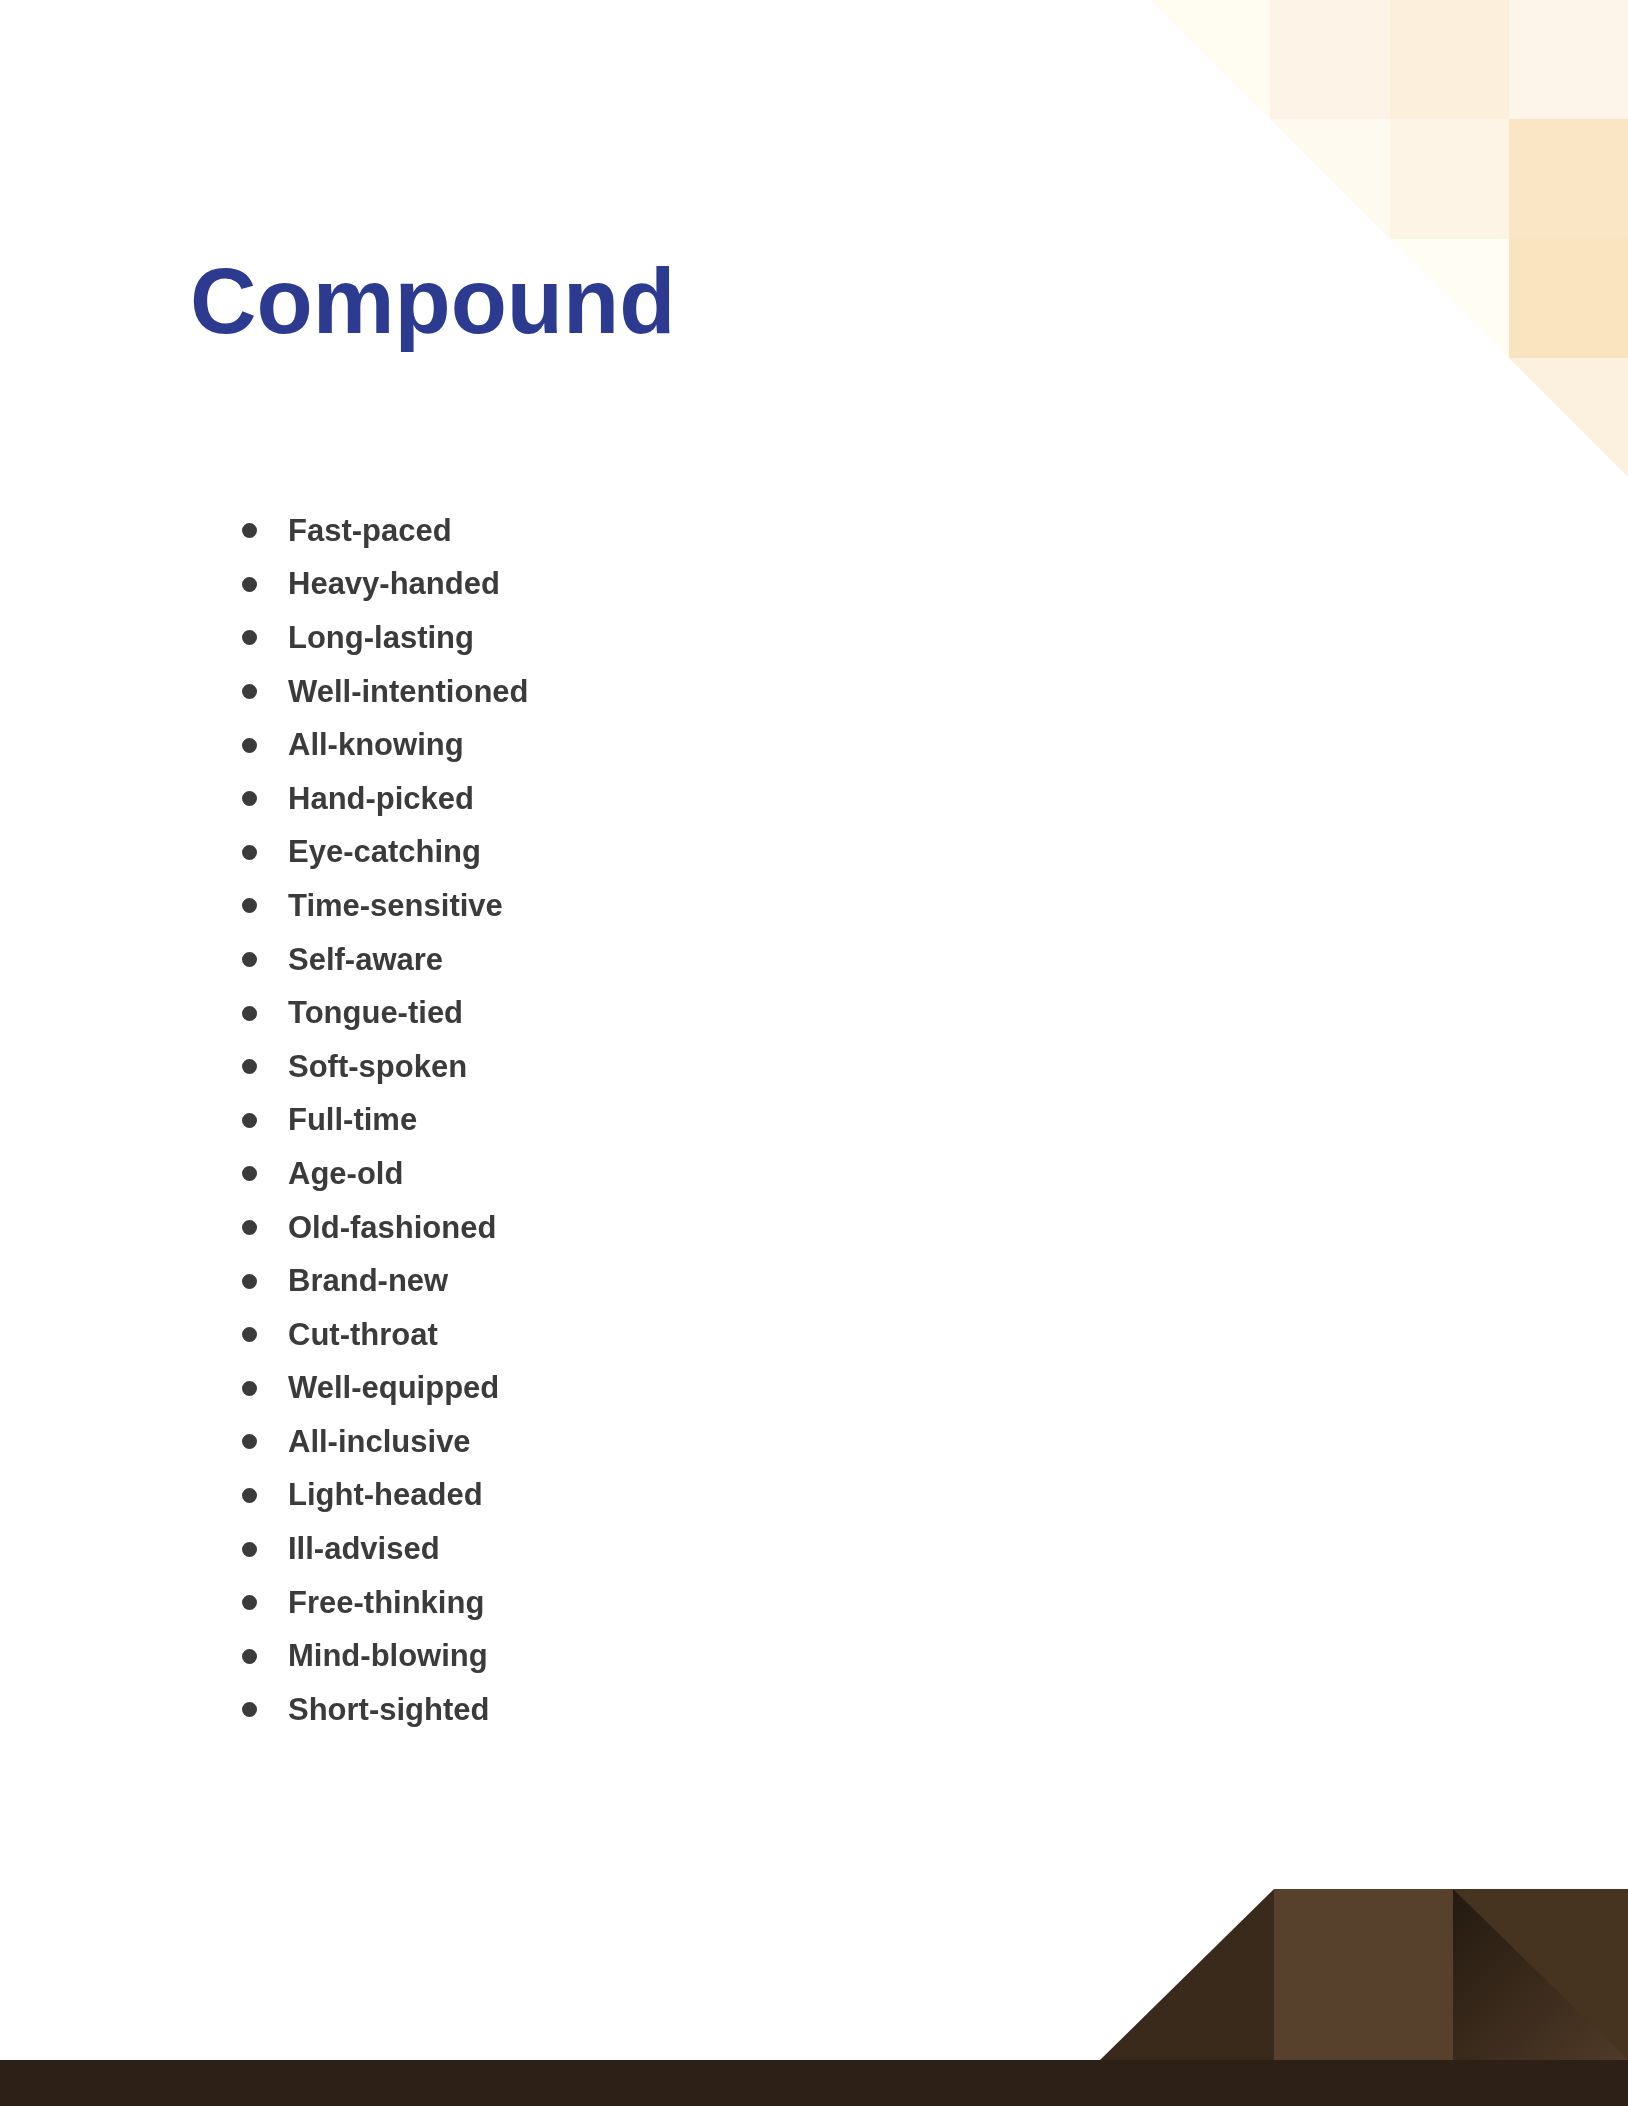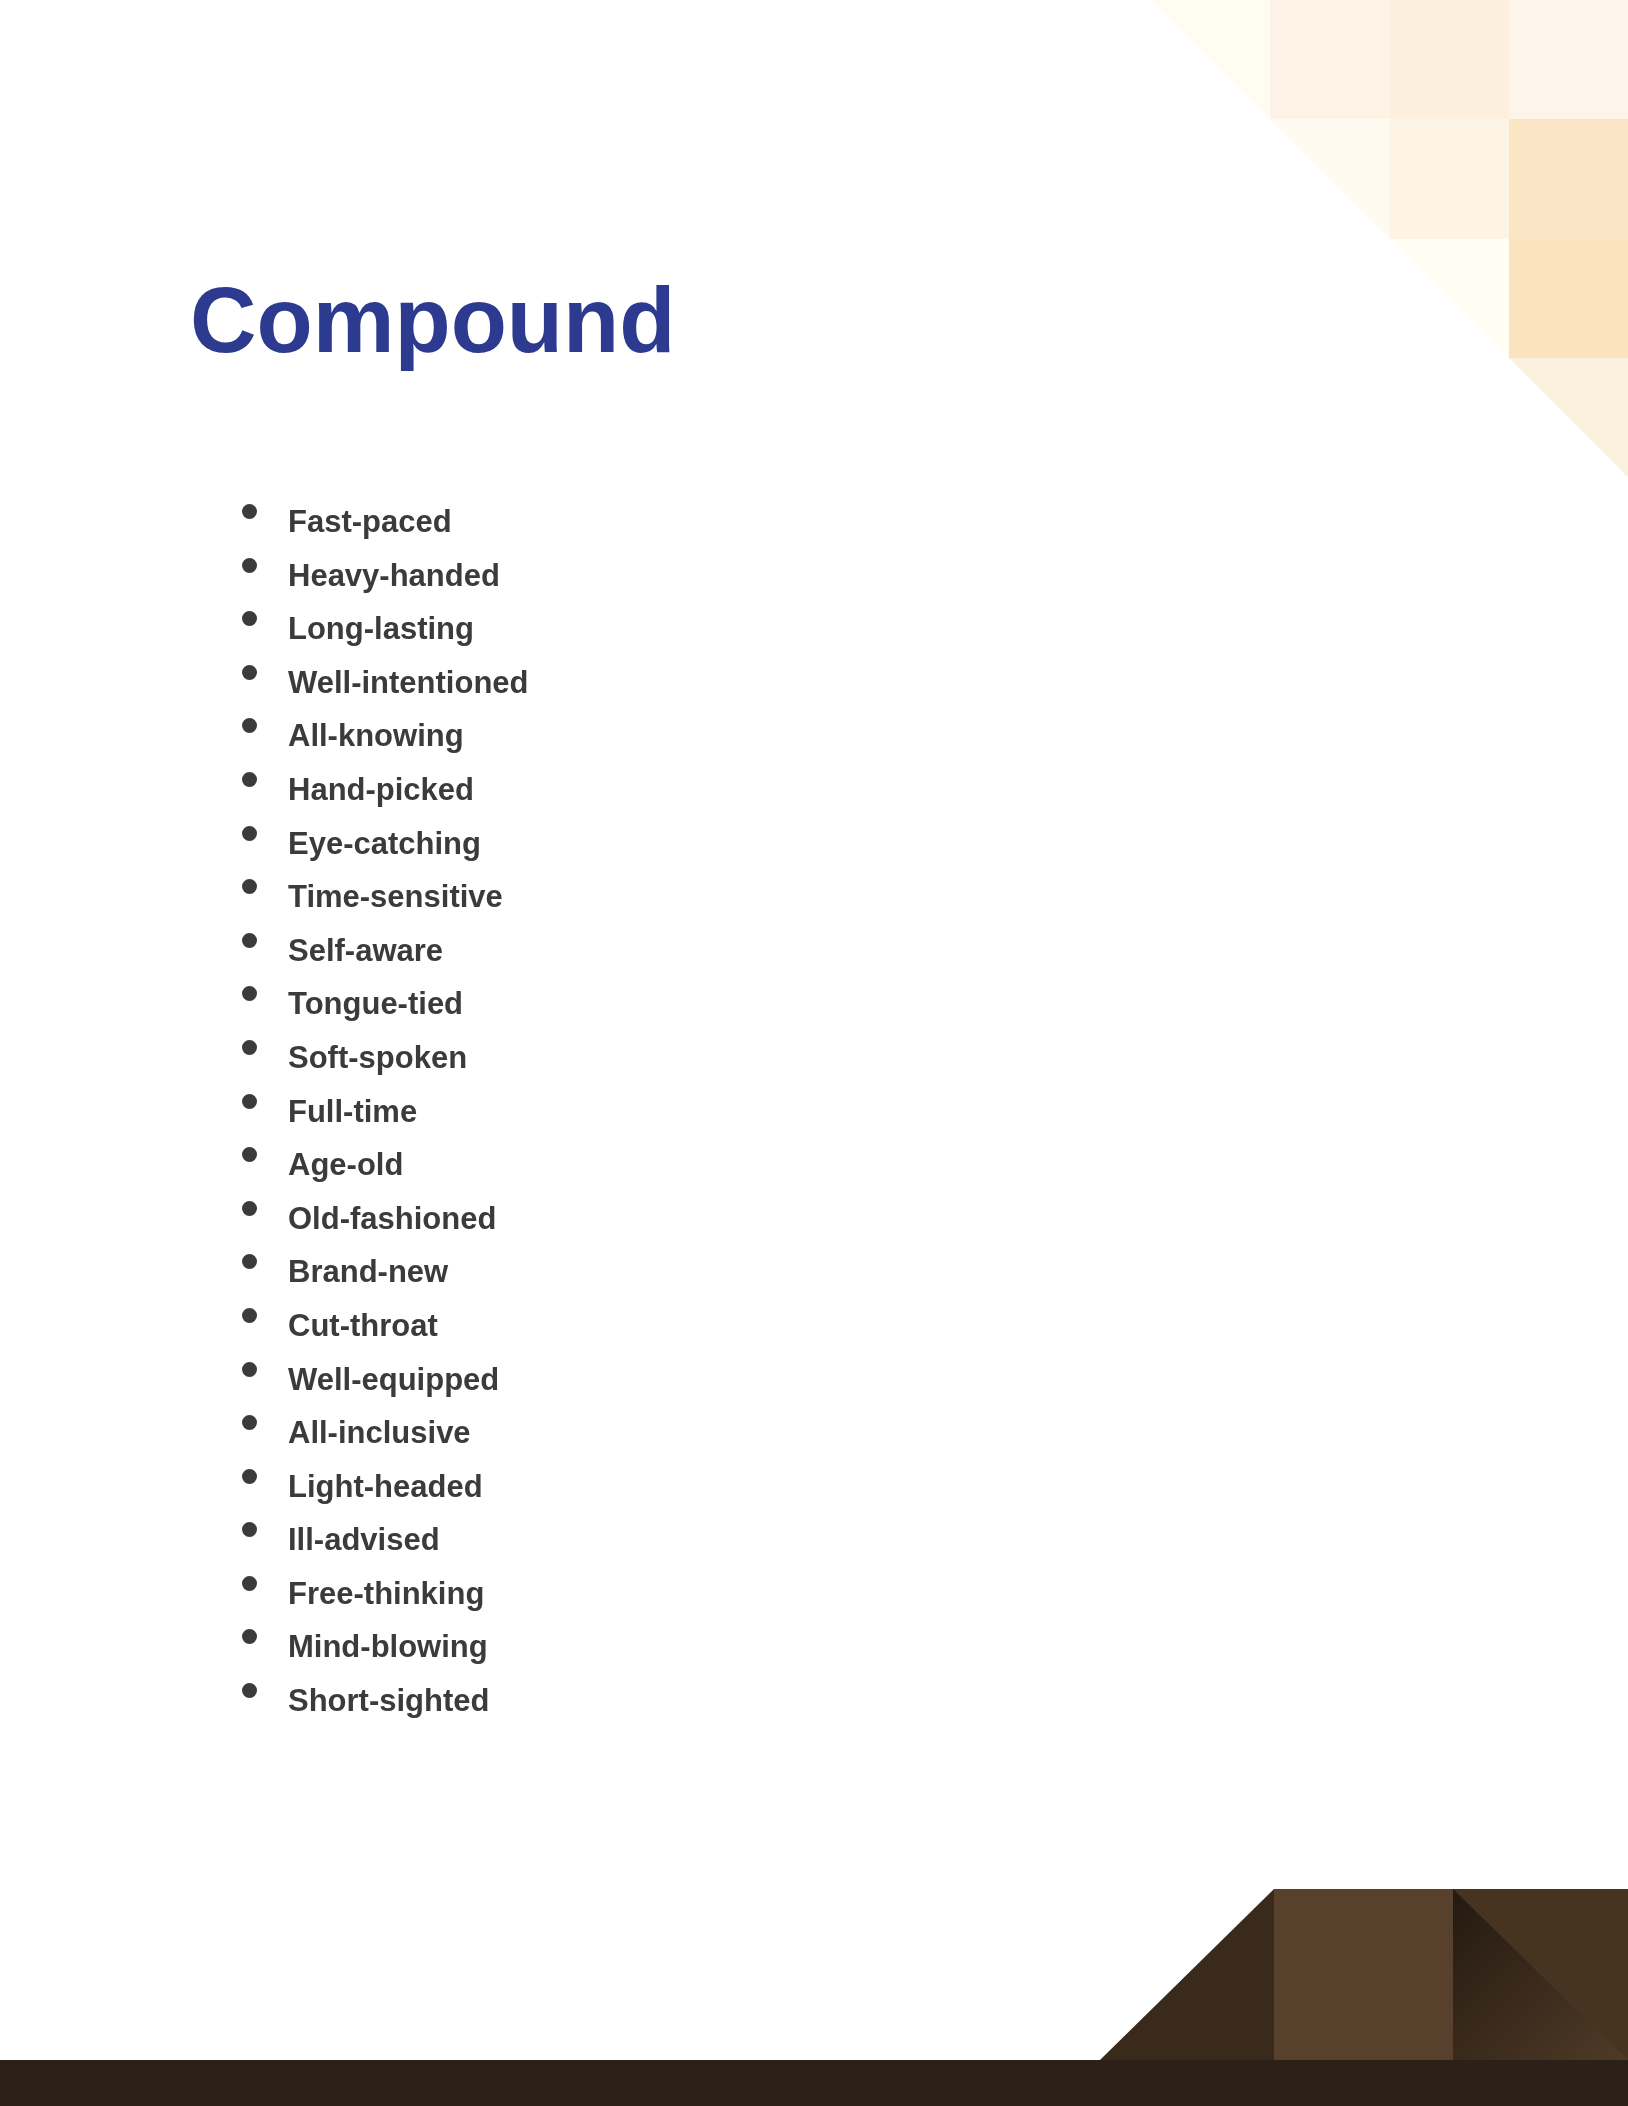--- a/index.html
+++ b/index.html
@@ -24,38 +24,39 @@
     clip-path: polygon(0 0, 100% 0, 100% 100%);
   }
   .deco-top .cell {
     position: absolute;
     width: 25.3%; height: 25.3%;
   }
 
   
   .title {
     position: absolute;
-    left: 190px; top: 265px;
+    left: 190px; top: 246px;
     margin: 0;
     font-size: 92px;
     line-height: 110px;
     font-weight: bold;
     letter-spacing: 0px;
     color: var(--title-color, #2C3A90);
   }
 
   
   .adj-list {
     position: absolute;
     left: 242px; top: 504px;
     margin: 0; padding: 0;
     list-style: none;
   }
   .adj-list li {
     display: flex;
+    align-items: center;
     height: 53.6px;
   }
   .adj-list .dot {
     width: 15px; height: 15px;
     border-radius: 50%;
     background: var(--text-color, #3B3B3B);
     margin-right: 31px;
     flex-shrink: 0;
   }
   .adj-list .label {

